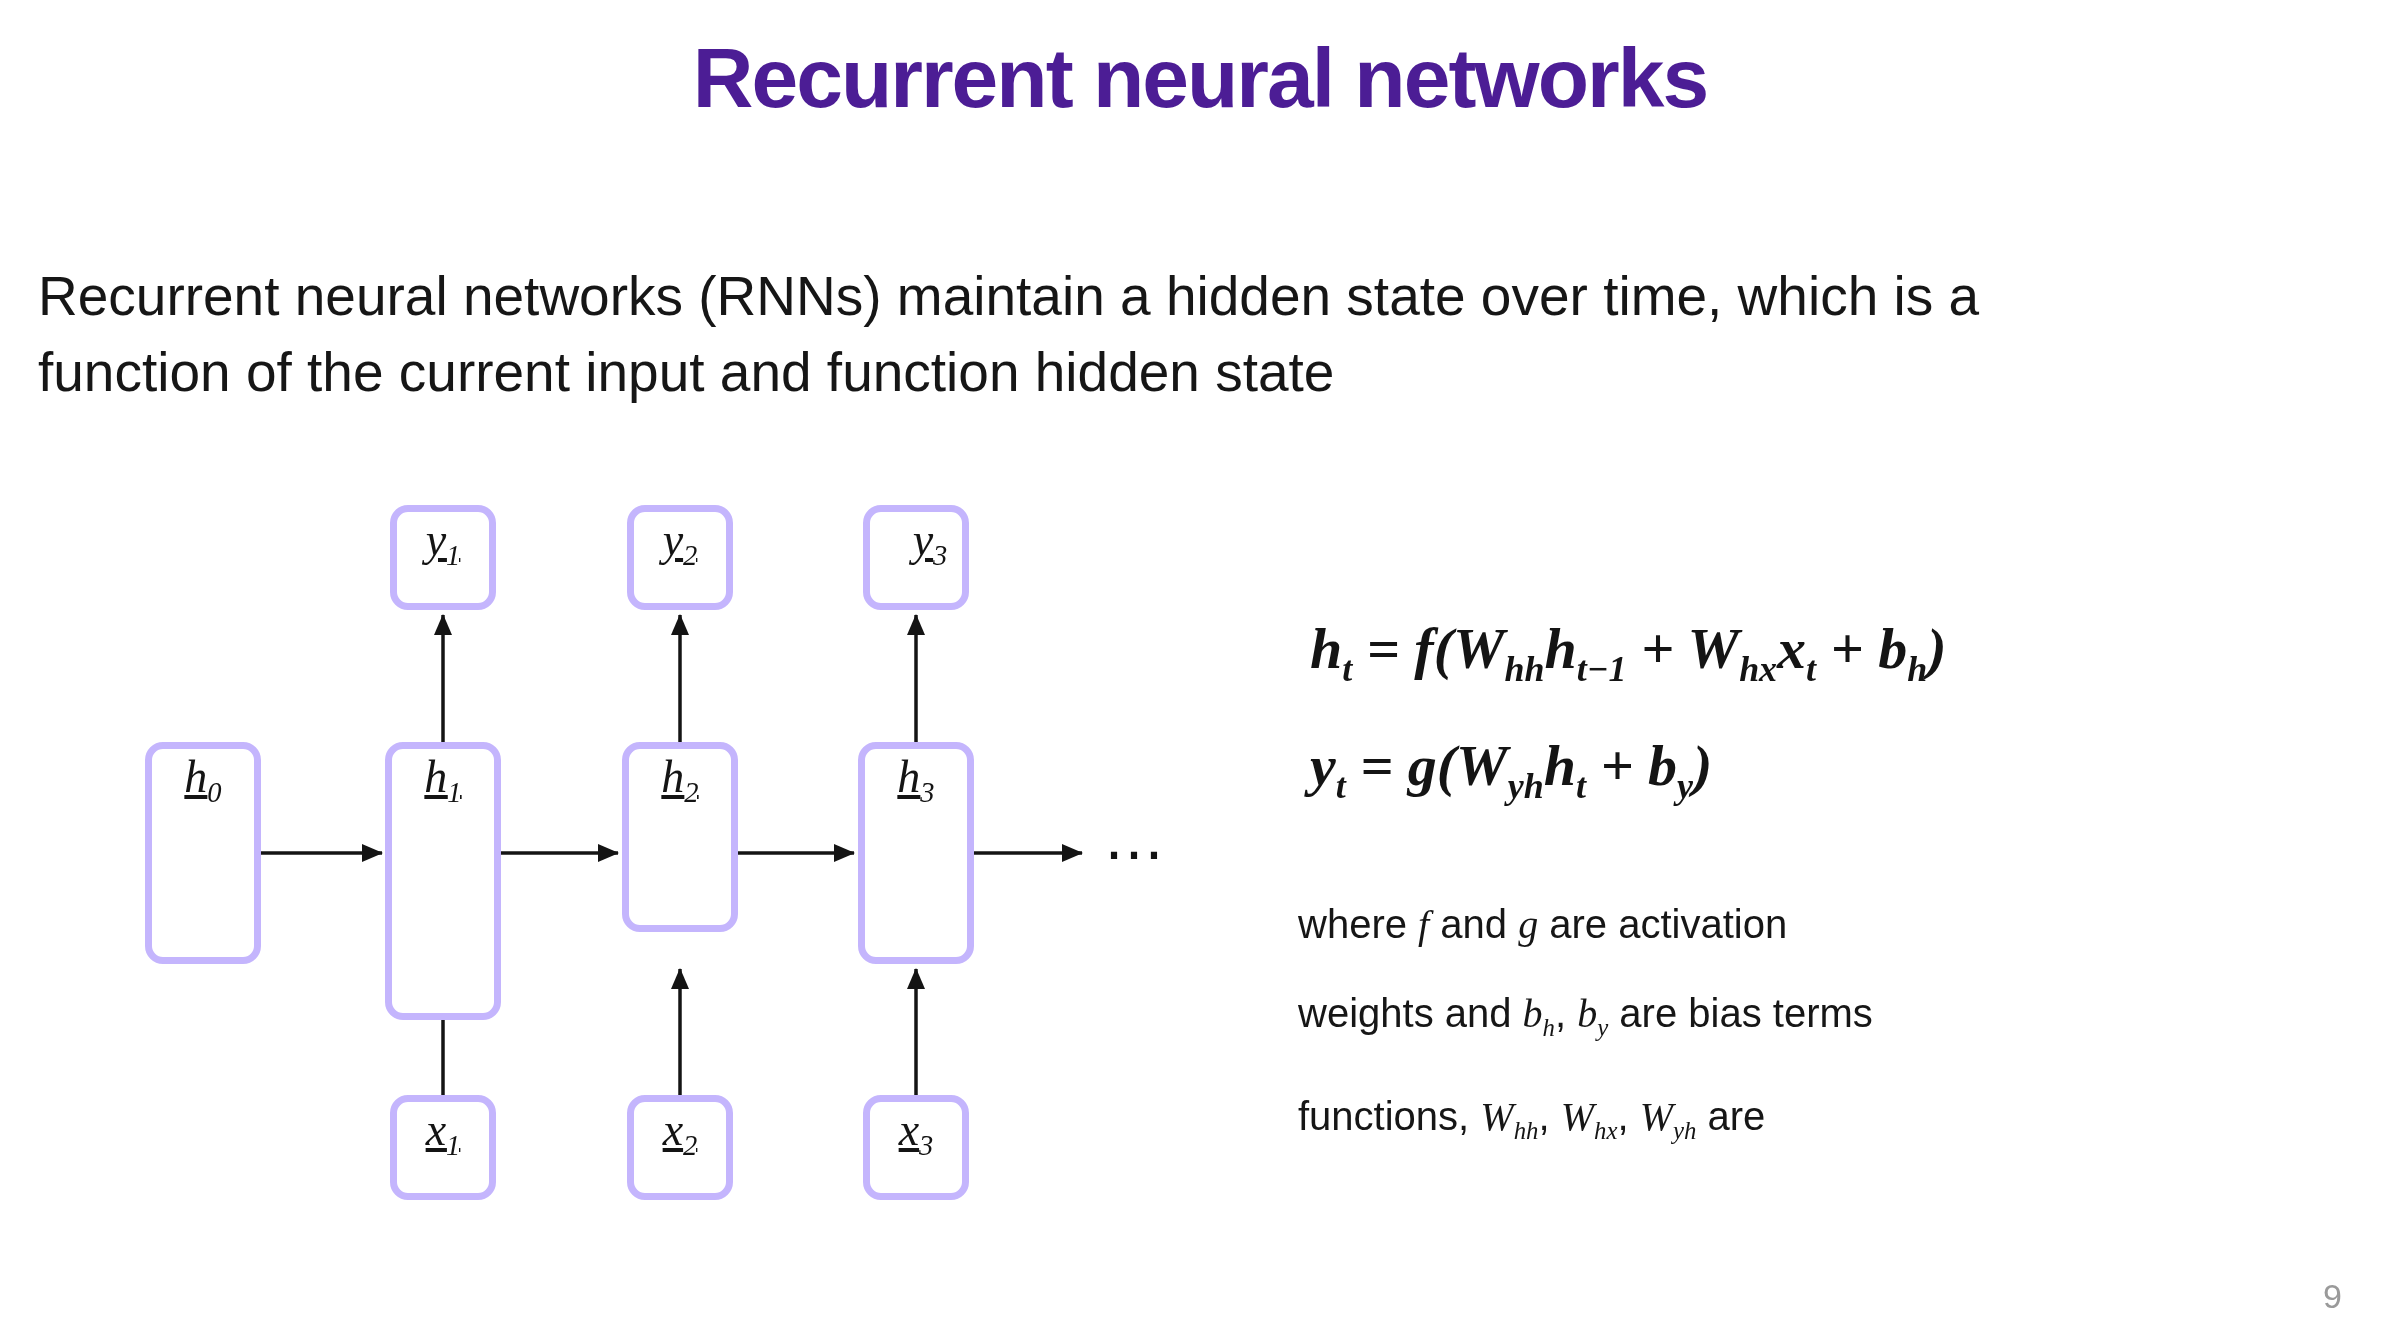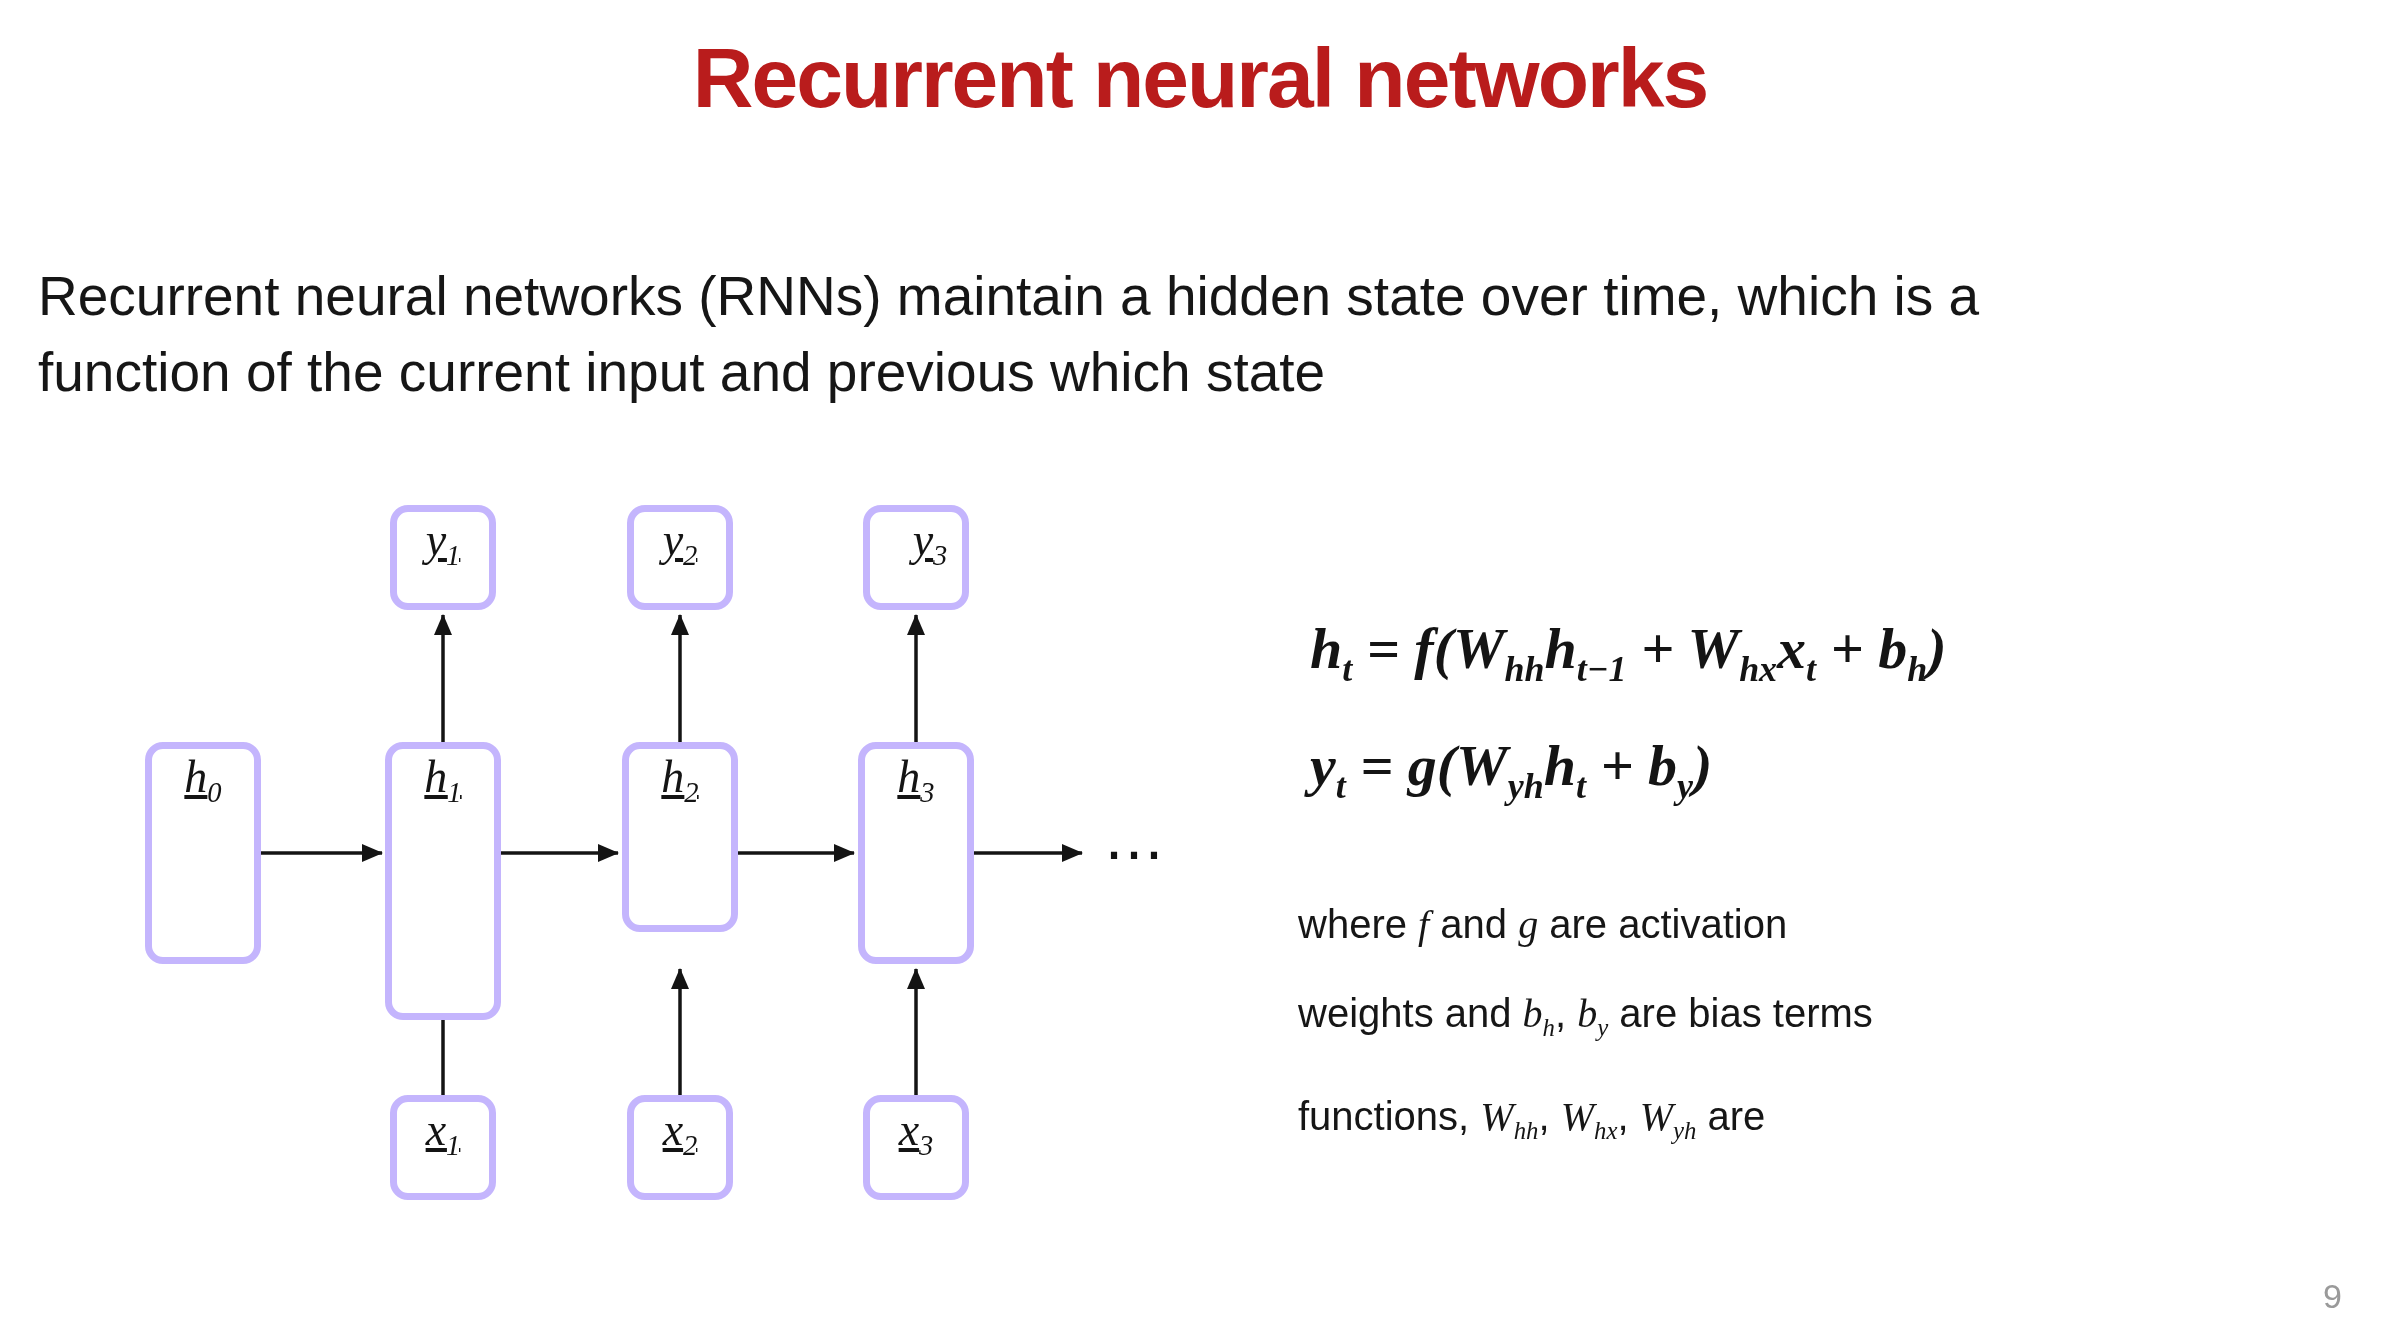--- a/index.html
+++ b/index.html
@@ -13,21 +13,21 @@
     overflow: hidden;
   }
   .title {
     position: absolute;
     top: 30px; left: 0;
     width: 100%;
     text-align: center;
     font-size: 84px;
     font-weight: bold;
     letter-spacing: -2px;
-    color: #b91c1c;
+    color: #4c1d95;
   }
   .body-text {
     position: absolute;
     left: 38px; top: 258px;
     font-size: 55px;
     line-height: 76px;
     color: #161616;
   }
   .box {
     position: absolute;
@@ -83,21 +83,21 @@
 </style>
 </head>
 <body>
 
 <div class="slide">
 
   <div class="title">Recurrent neural networks</div>
 
   <div class="body-text">
     <div>Recurrent neural networks (RNNs) maintain a hidden state over time, which is a</div>
-    <div>function of the current input and previous which state</div>
+    <div>function of the current input and function hidden state</div>
   </div>
 
   <svg class="arrows" width="2400" height="1338" viewBox="0 0 2400 1338">
     <defs>
       <marker id="ah" markerUnits="userSpaceOnUse" markerWidth="22" markerHeight="18" refX="20" refY="9" orient="auto">
         <path d="M0,0 L21,9 L0,18 Z" fill="#141414"></path>
       </marker>
     </defs>
 
     <line x1="261" y1="853" x2="382" y2="853" stroke="#141414" stroke-width="3.5" marker-end="url(#ah)"></line>

